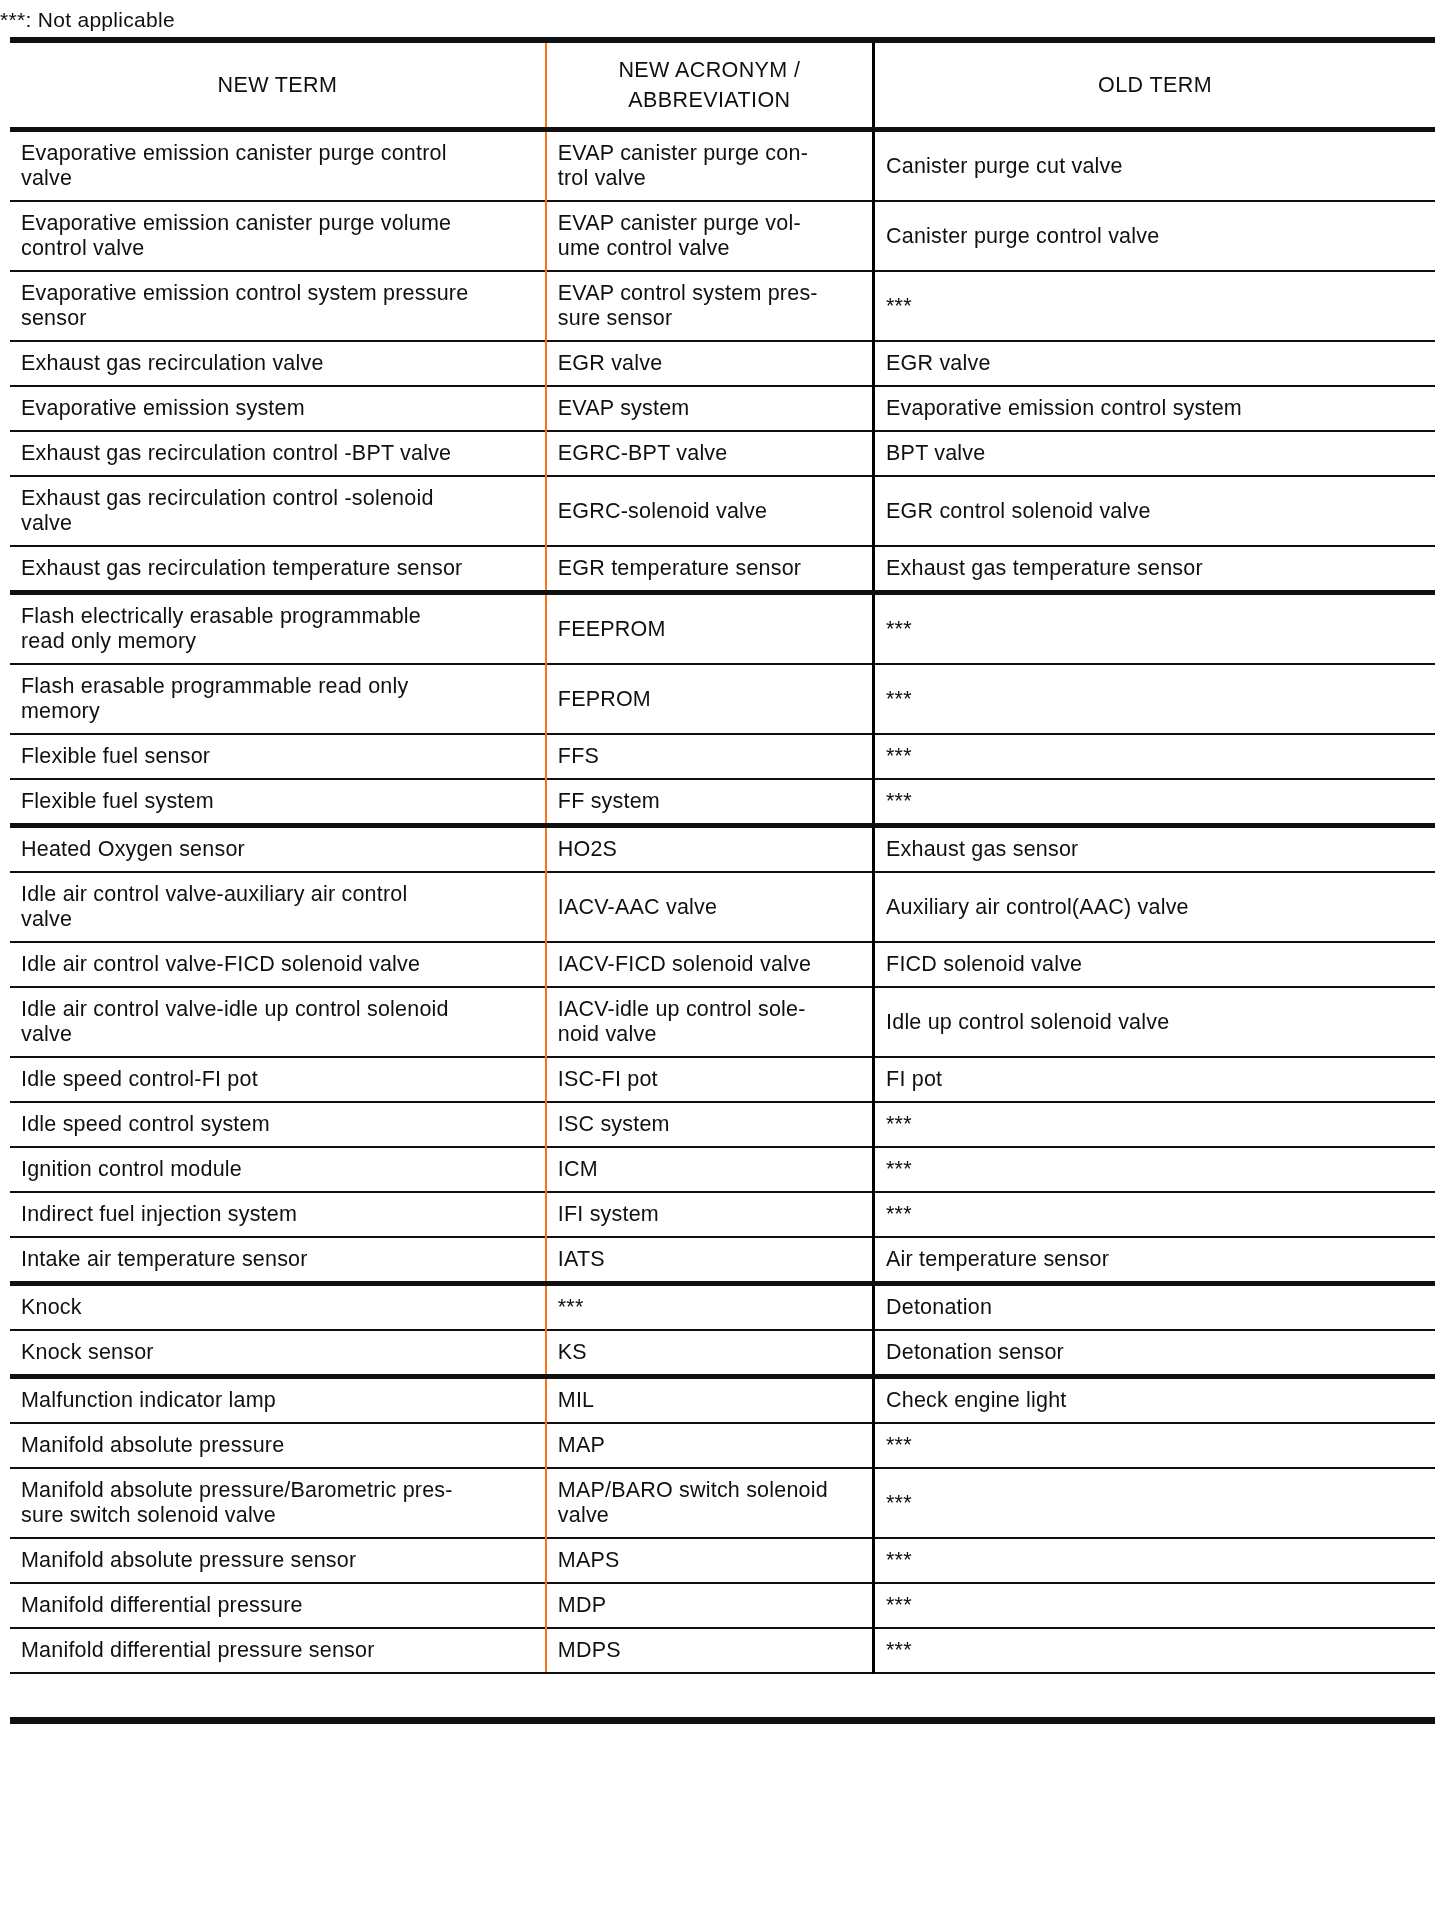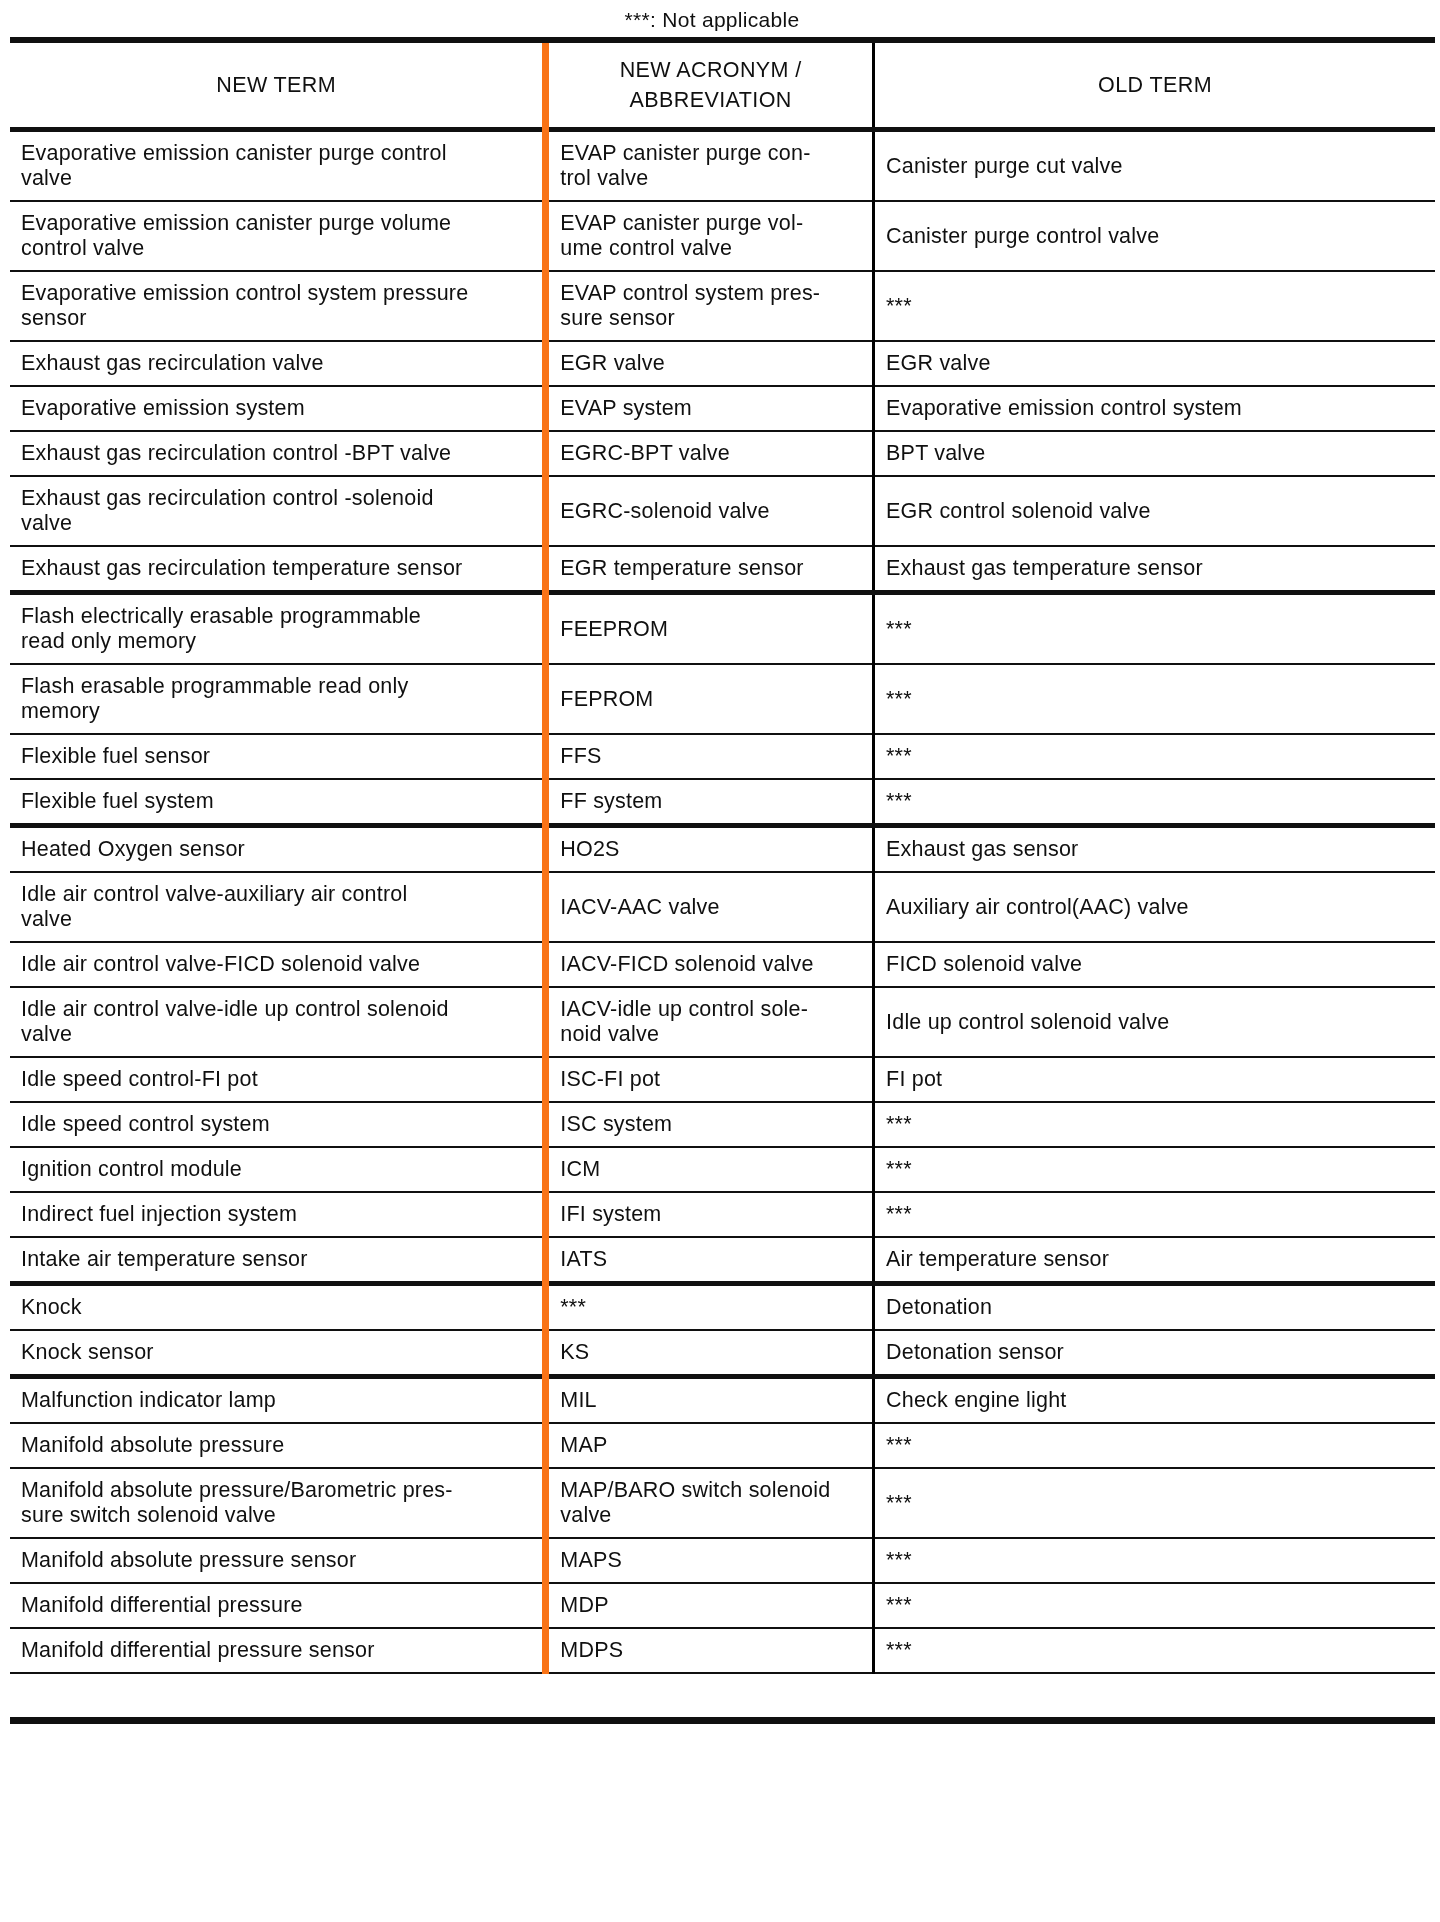--- a/index.html
+++ b/index.html
@@ -9,21 +9,21 @@
   }
   body {
     width: 1440px;
     height: 1922px;
     overflow: hidden;
     font-family: "Liberation Sans", sans-serif;
     color: #101010;
     -webkit-font-smoothing: antialiased;
   }
   .note {
-    text-align: center;
+    text-align: left;
     font-size: 21px;
     letter-spacing: 0.3px;
     padding: 8px 16px 0 0;
     line-height: 24px;
   }
   .table-wrap {
     margin: 5px 5px 0 10px;
     border-top: 6px solid #101010;
     border-bottom: 7px solid #101010;
     padding-bottom: 43px;
@@ -53,21 +53,21 @@
     padding: 9px 12px 9px 11px;
     line-height: 25px;
     vertical-align: middle;
     border-top: 2px solid #101010;
     white-space: pre-line;
     overflow: hidden;
   }
   tbody tr:first-child td { border-top: 0; }
   tbody tr.section-start td { border-top: 5px solid #101010; }
   tbody tr:last-child td { border-bottom: 2px solid #101010; }
-  th:nth-child(1), td:nth-child(1) { border-right: 7px solid #f97316; margin-top: 40px; }
+  th:nth-child(1), td:nth-child(1) { border-right: 2px solid #f97316; margin-top: 40px; }
   th:nth-child(2), td:nth-child(2) { border-right: 3px solid #000000; }
 </style>
 </head>
 <body>
 
 <div class="note">***: Not applicable</div>
 
 <div class="table-wrap">
   <table>
     <colgroup>

